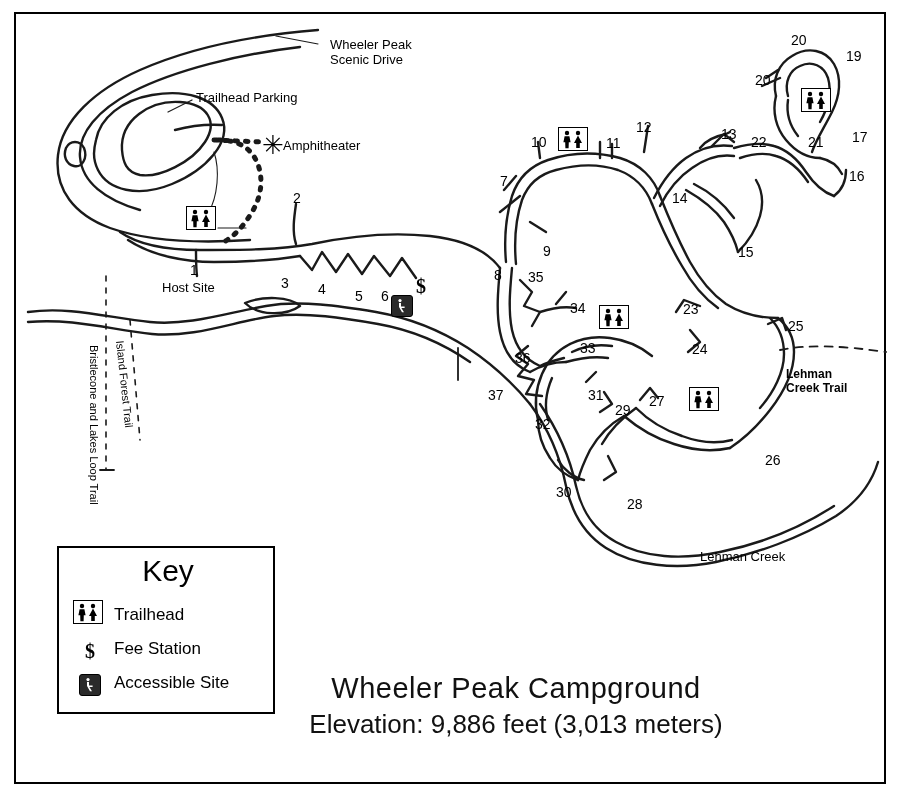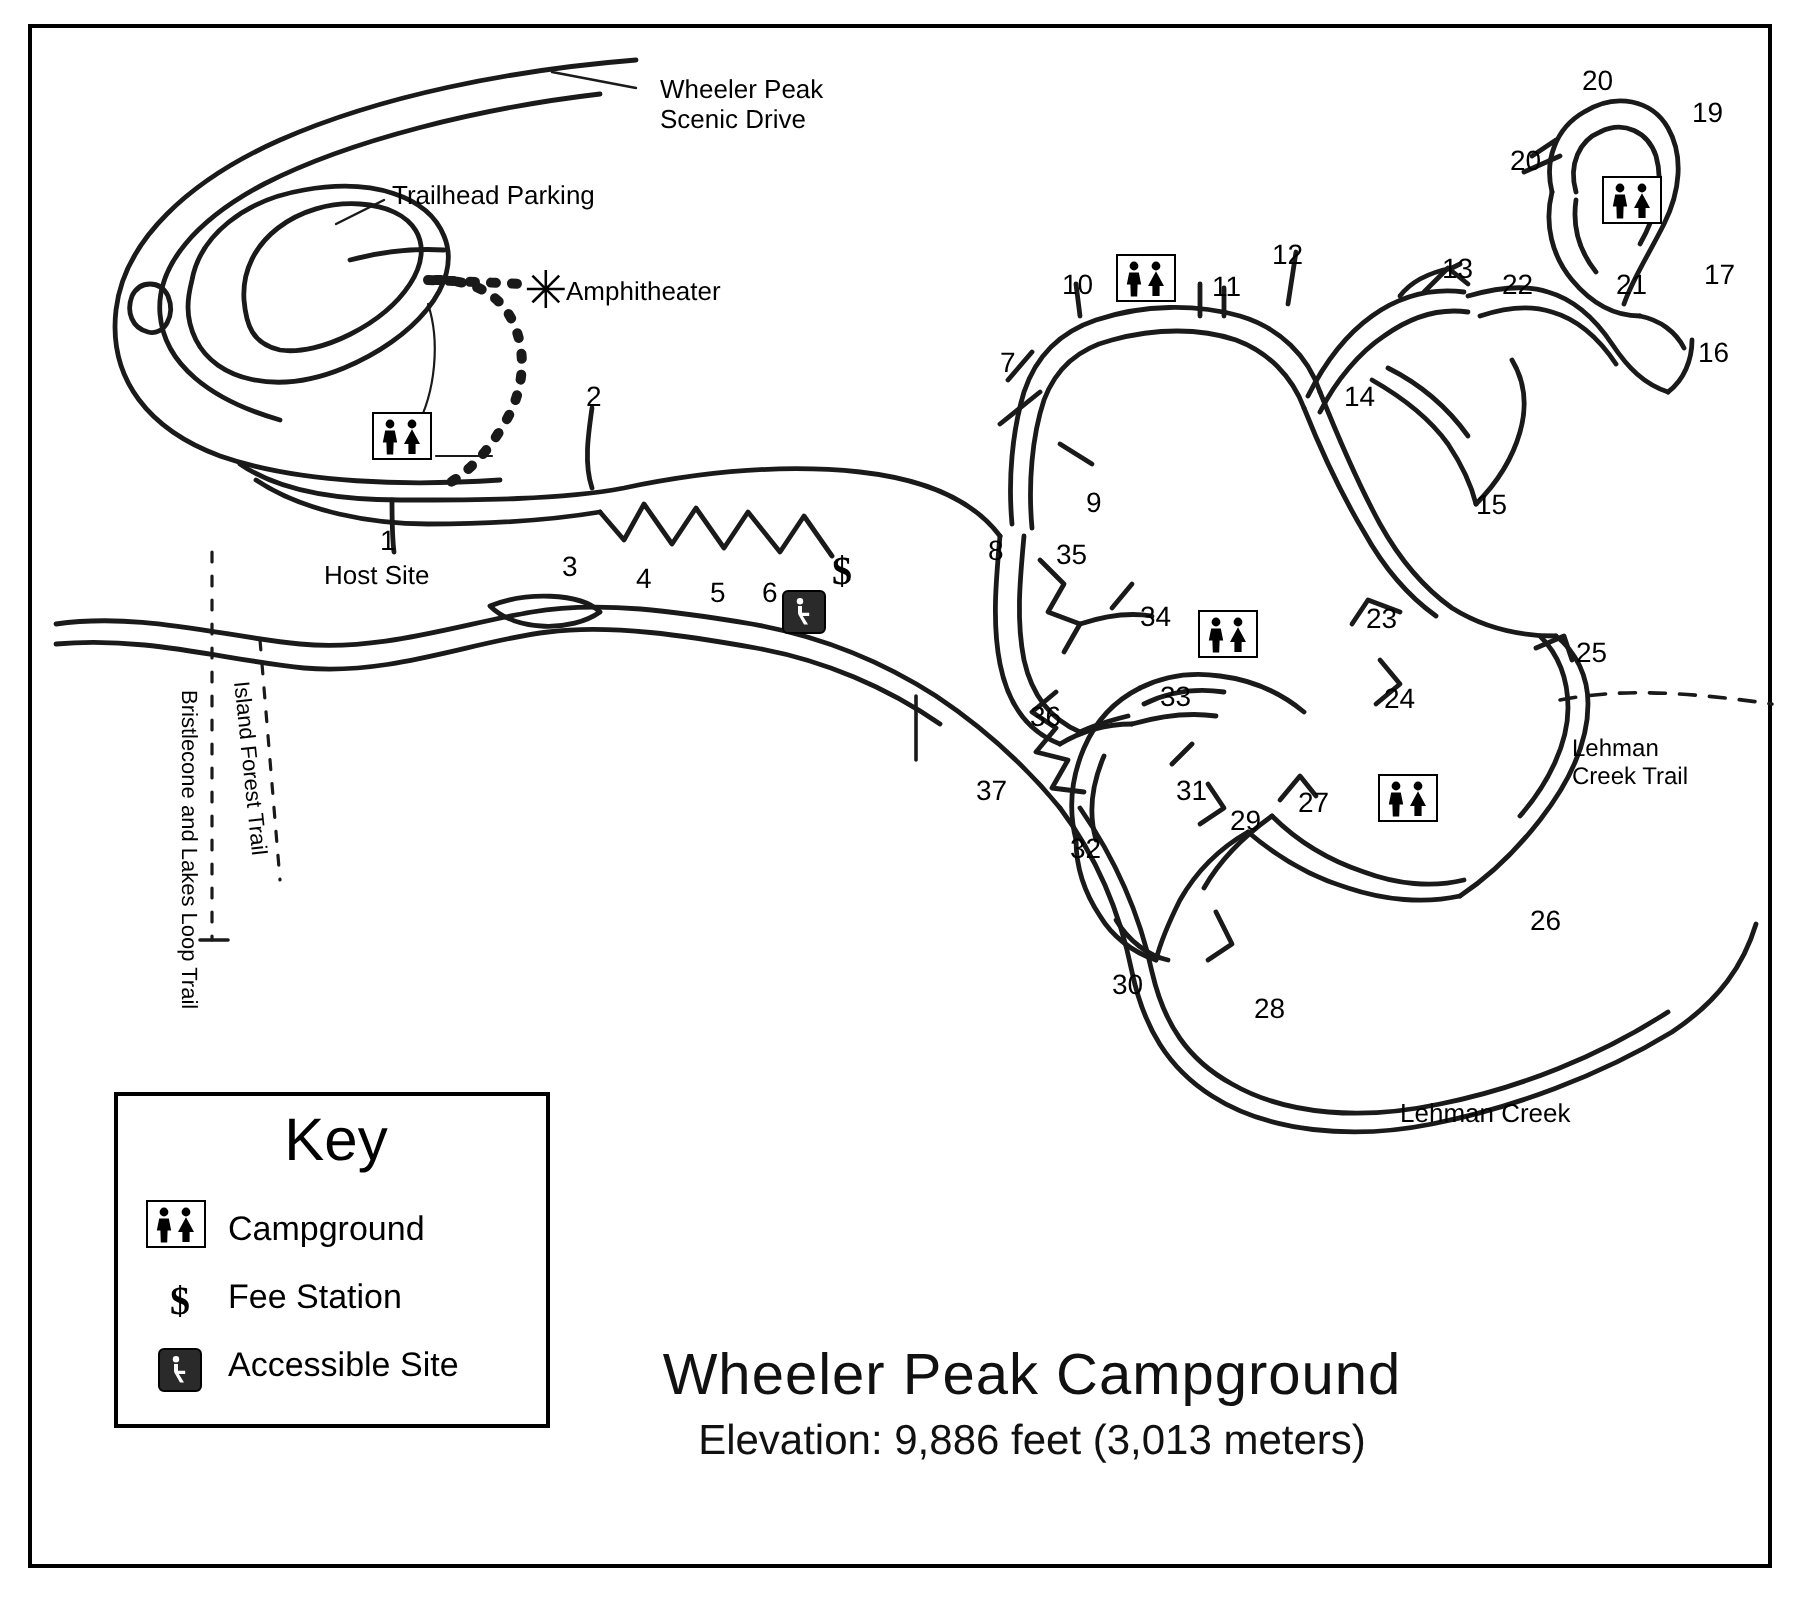--- a/index.html
+++ b/index.html
@@ -117,21 +117,21 @@
     top: 672px;
     width: 440px;
     text-align: center;
   }
   #cg-title {
     font-size: 29px;
     color: #111;
     letter-spacing: 0.5px;
   }
   #cg-elev {
-    font-size: 21px;
+    font-size: 26px;
     color: #111;
     margin-top: 4px;
   }
   .amph-star {
     position: absolute;
     font-size: 26px;
     font-family: "Liberation Serif", serif;
   }
 </style>
 </head>
@@ -268,21 +268,21 @@
   <div class="lbl annot" style="left:196px; top:91px;">Trailhead Parking</div>
 
   <div class="amph-star" style="left:262px; top:130px;">✳</div>
   <div class="lbl annot" style="left:283px; top:139px;">Amphitheater</div>
 
   <div class="lbl annot" style="left:162px; top:281px;">Host Site</div>
 
   <div class="rot-label" style="left:100px; top:345px; transform: rotate(90deg);">Bristlecone and Lakes Loop Trail</div>
   <div class="rot-label" style="left:126px; top:340px; transform: rotate(84deg);">Island Forest Trail</div>
 
-  <div class="lbl annot-small" style="left:786px; top:368px;">
+  <div class="lbl annot-small" style="left:786px; top:368px;font-weight:bold;">
     <div>Lehman</div>
     <div>Creek Trail</div>
   </div>
 
   <div class="lbl annot" style="left:700px; top:550px;">Lehman Creek</div>
 
   <div id="site-numbers">
       <div class="lbl sitenum" style="left: 190px; top: 262px;">1</div>
       <div class="lbl sitenum" style="left: 293px; top: 190px;">2</div>
       <div class="lbl sitenum" style="left: 281px; top: 275px;">3</div>
@@ -390,21 +390,21 @@
     <div class="icon-restroom" style="left:14px; top:52px;">
       <svg width="26" height="20" viewBox="0 0 26 20">
         <g fill="#000">
           <circle cx="7" cy="4" r="2.2"></circle>
           <path d="M4.6 7.2 h4.8 l1.2 6 h-1.8 l-0.2 6 h-3.2 l-0.2 -6 h-1.8 z"></path>
           <circle cx="18" cy="4" r="2.2"></circle>
           <path d="M18 6.6 l4 7.4 h-2.2 v5 h-3.6 v-5 h-2.2 z"></path>
         </g>
       </svg>
     </div>
-    <div class="key-row-label" style="left:55px; top:57px;">Campground</div>
+    <div class="key-row-label" style="left:55px; top:57px;">Trailhead</div>
 
     <div class="icon-fee" style="left:26px; top:92px;">$</div>
     <div class="key-row-label" style="left:55px; top:91px;">Fee Station</div>
 
     <div class="icon-access" style="left:20px; top:126px;">
       <svg width="16" height="16" viewBox="0 0 16 16">
         <g fill="#fff">
           <circle cx="6" cy="2.6" r="1.6"></circle>
           <path d="M5 5 h2 v3.4 h3.6 v1.6 h-3.2 l2.6 4.2 h-2 l-2.4 -4.2 a2.6 2.6 0 0 1 -0.6 -1.6 z"></path>
         </g>

